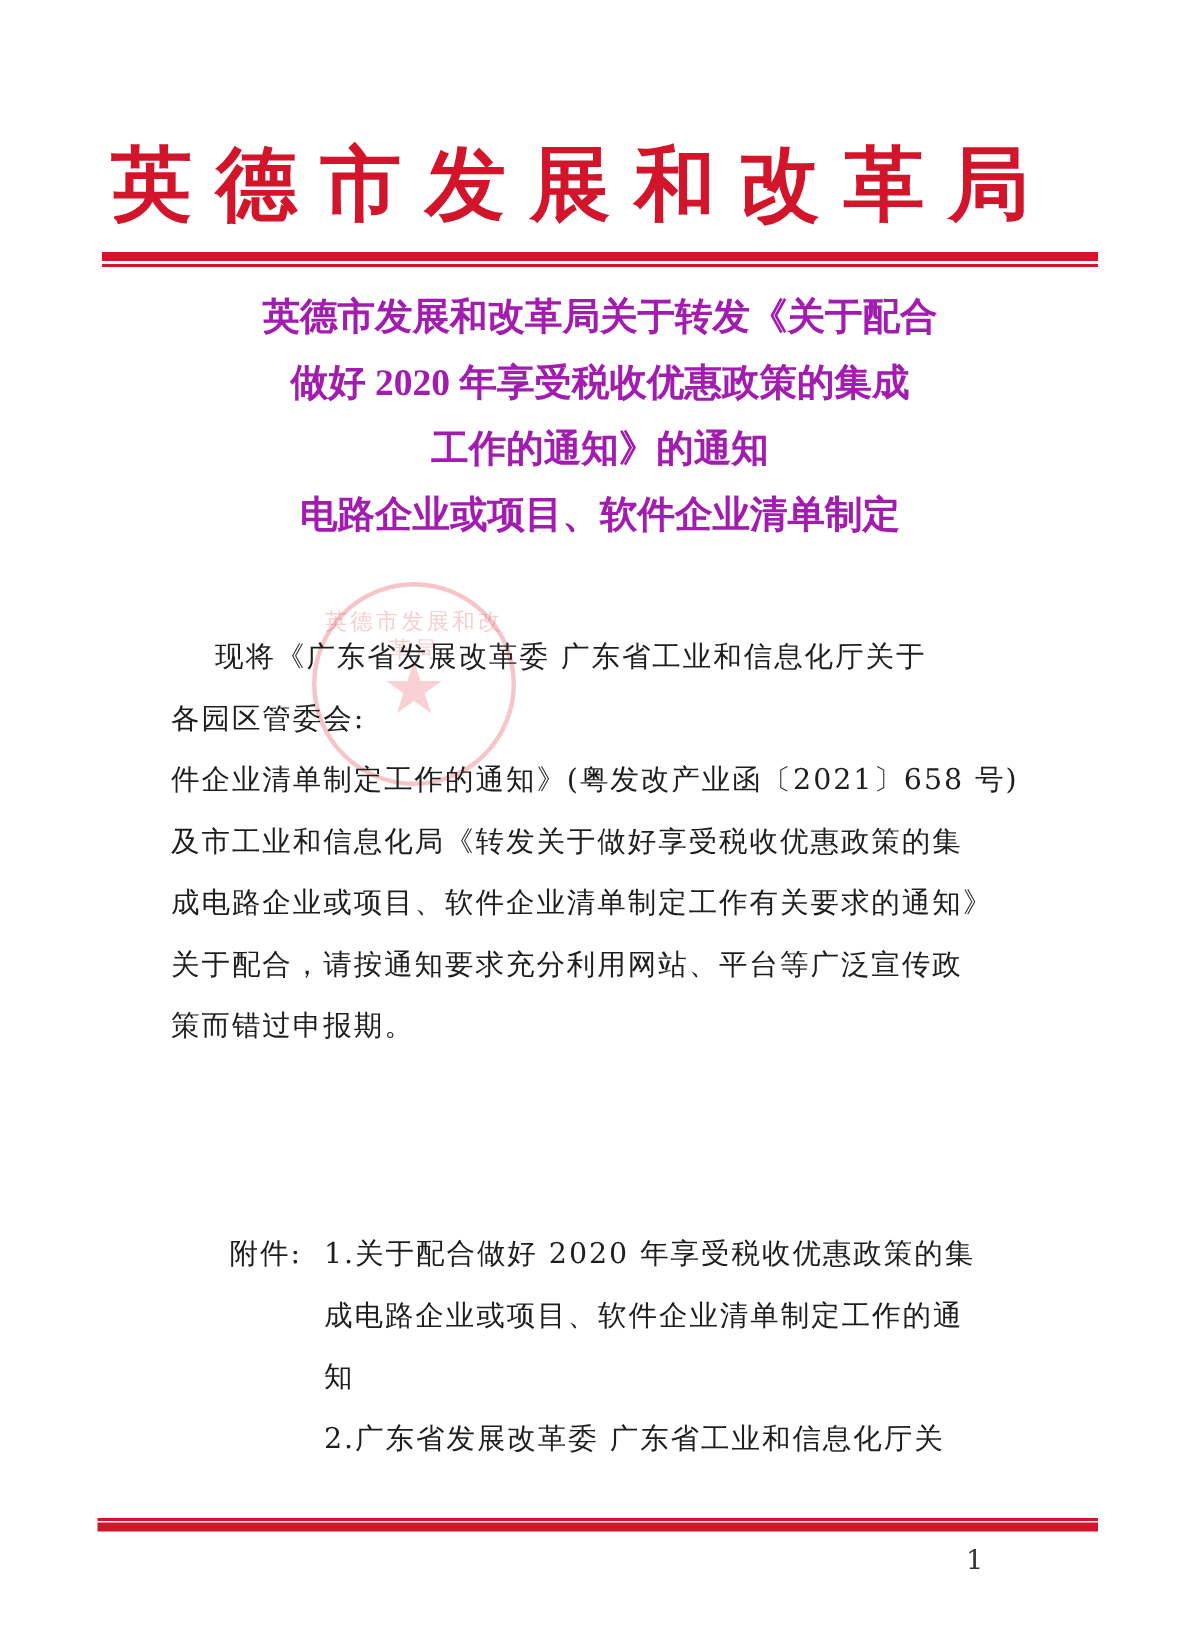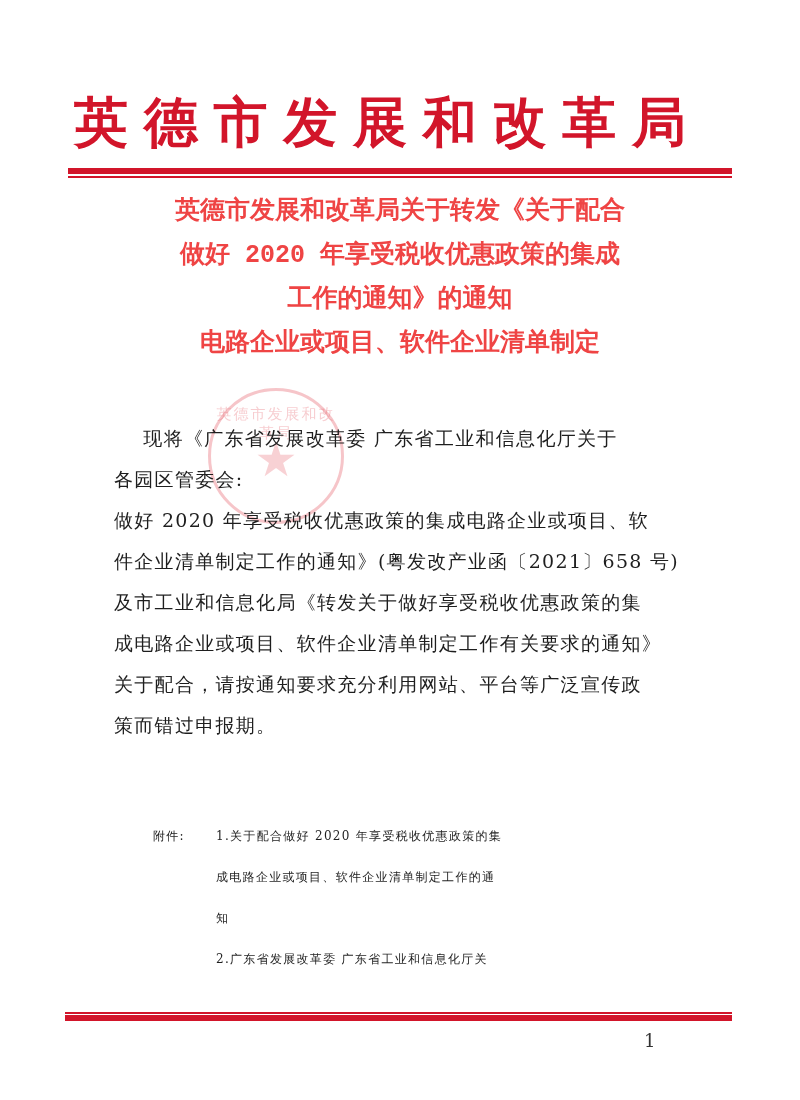--- a/index.html
+++ b/index.html
@@ -51,25 +51,25 @@
     .rule-top-thin  { left: 68px; top: 176px; width: 664px; height: 2px; }
     .rule-bottom-thin  { left: 65px; top: 1012px; width: 667px; height: 2px; }
     .rule-bottom-thick { left: 65px; top: 1015px; width: 667px; height: 6px; }
 
     .doc-title {
       position: absolute;
       left: 100px;
       top: 190px;
       width: 600px;
       text-align: center;
-      font-family: Liberation Mono, monospace;
+      font-family: Liberation Serif, serif;
       font-weight: bold;
       font-size: 25px;
       line-height: 44px;
-      color: #ef4444;
+      color: #a21caf;
     }
     .doc-title div { white-space: nowrap; }
 
     .seal {
       position: absolute;
       left: 208px;
       top: 388px;
       width: 136px;
       height: 136px;
       border-radius: 50%;
@@ -110,21 +110,21 @@
     }
     .body-text .line { white-space: nowrap; height: 41px; }
     .salutation { margin-bottom: 0; }
 
     .attachments {
       position: absolute;
       left: 153px;
       top: 816px;
       width: 540px;
       font-family: "DejaVu Serif", "Liberation Serif", serif;
-      font-size: 12px;
+      font-size: 19px;
       line-height: 41px;
       color: #1e1e1e;
       letter-spacing: 1.3px;
     }
     .attach-row { display: flex; }
     .attach-label { width: 63px; flex: none; white-space: nowrap; }
     .attach-items { flex: 1; }
     .attach-items .line { white-space: nowrap; height: 41px; }
 
     .page-number {
@@ -164,21 +164,20 @@
   </div>
 
   <div class="seal">
     <div class="seal-text">英德市发展和改革局</div>
     <div class="seal-star">★</div>
   </div>
 
   <div class="body-text">
     <div class="line" style="white-space: pre;">    现将《广东省发展改革委 广东省工业和信息化厅关于</div>
     <div class="line salutation">各园区管委会:</div>
-    <div class="line">做好 2020 年享受税收优惠政策的集成电路企业或项目、软</div>
     <div class="line">件企业清单制定工作的通知》(粤发改产业函〔2021〕658 号)</div>
     <div class="line">及市工业和信息化局《转发关于做好享受税收优惠政策的集</div>
     <div class="line">成电路企业或项目、软件企业清单制定工作有关要求的通知》</div>
     <div class="line">关于配合，请按通知要求充分利用网站、平台等广泛宣传政</div>
     <div class="line">策而错过申报期。</div>
   </div>
 
   <div class="attachments">
     <div class="attach-row">
       <div class="attach-label">附件:</div>

